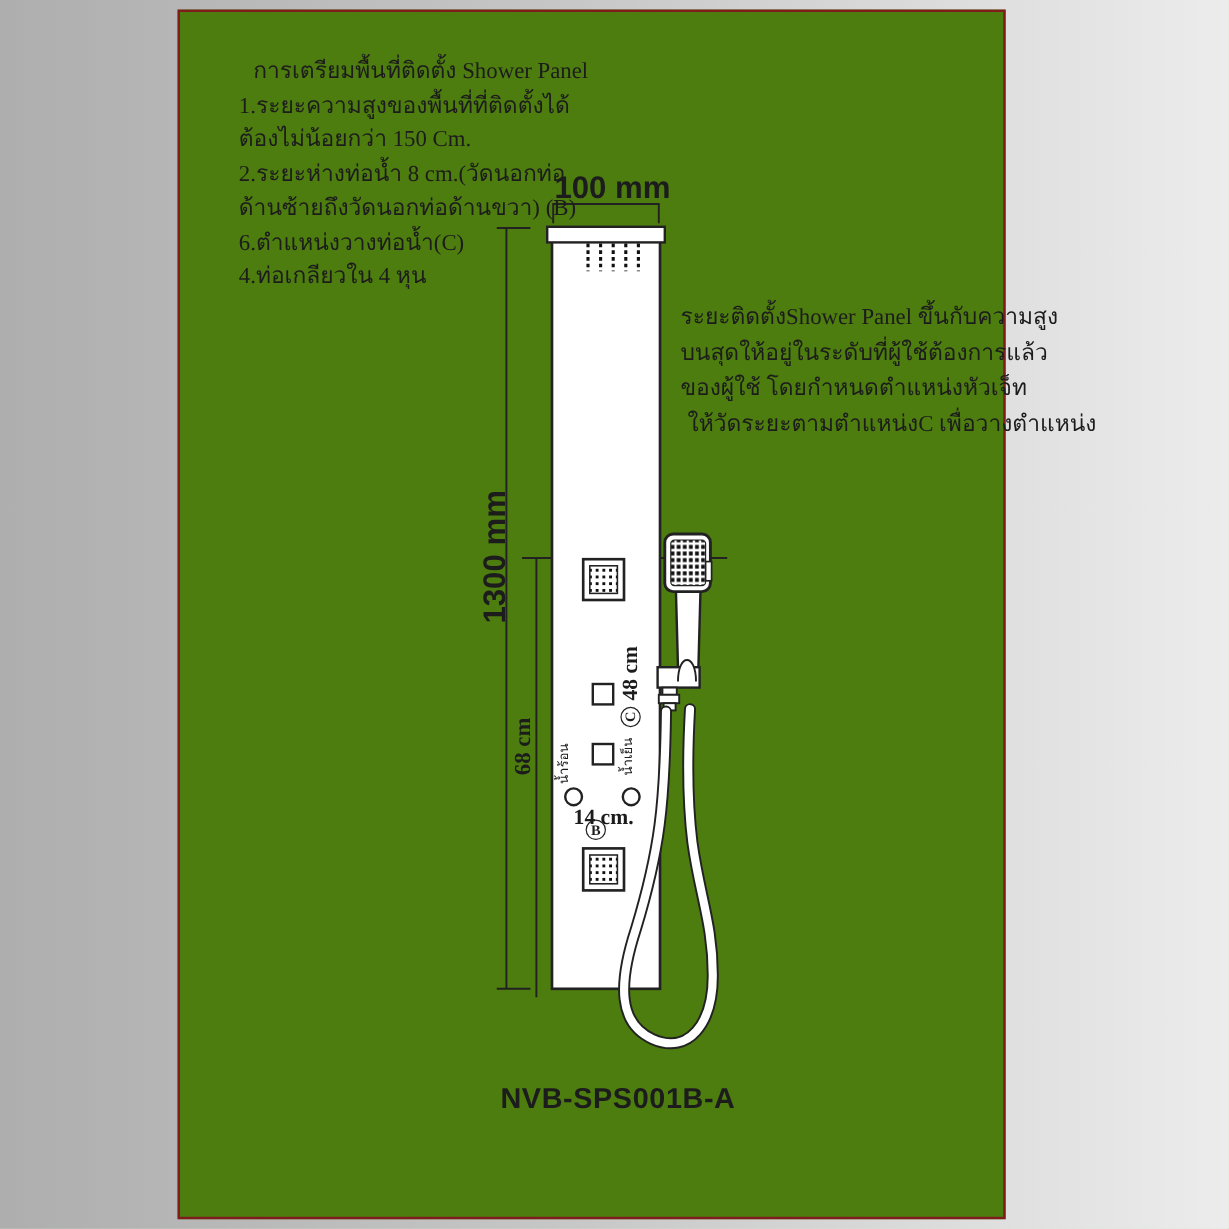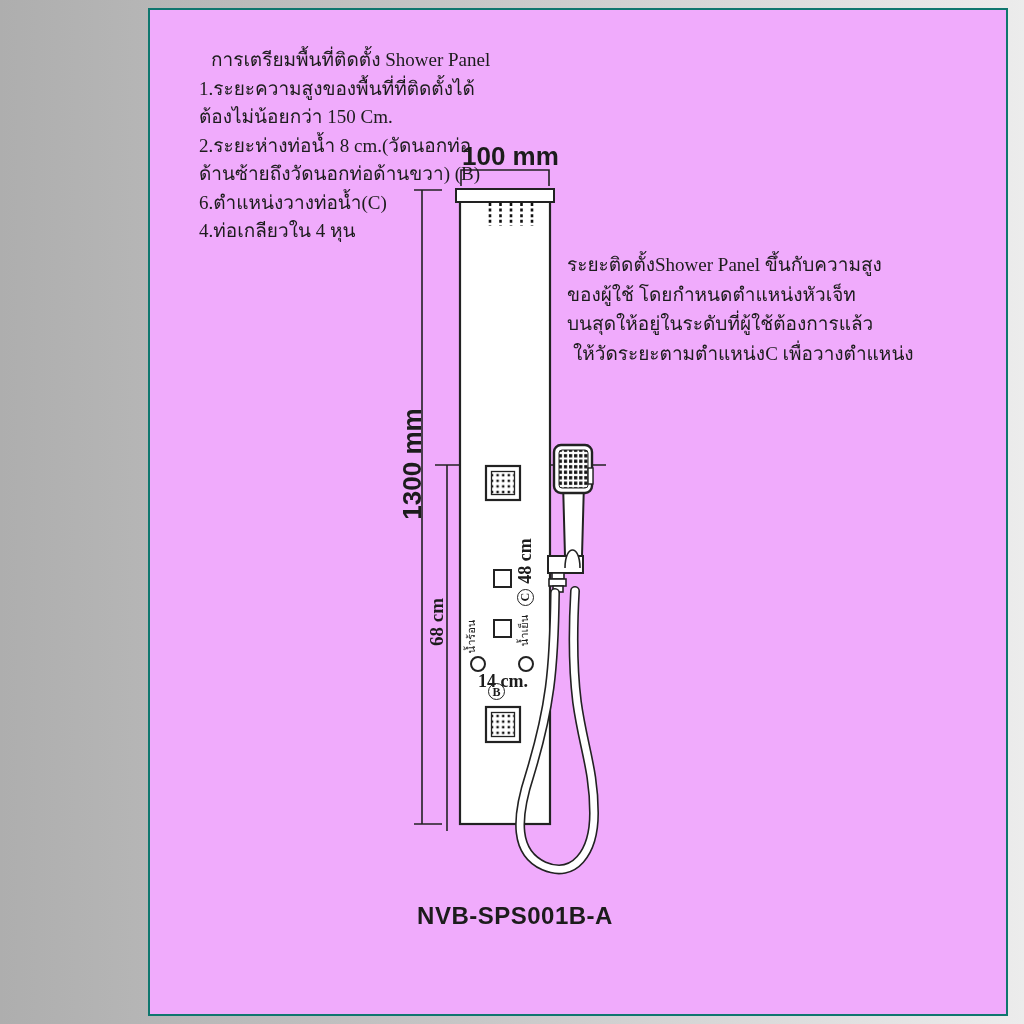--- a/index.html
+++ b/index.html
@@ -1,19 +1,19 @@
 <!DOCTYPE html>
 <html><head>
 <meta charset="utf-8">
 <style>
   html,body{margin:0;padding:0;width:1024px;height:1024px;overflow:hidden;}
   body{background:linear-gradient(90deg,#aeaeae 0%,#c6c6c6 45%,#ececec 100%);
        font-family:"Liberation Serif", serif;color:#1c1c1c;position:relative;}
-  .page{position:absolute;left:148px;top:8px;width:860px;height:1008px;
-        background:#f0abfc;border:2px solid #0f766e;box-sizing:border-box;}
+  .page{position:absolute;left:148px;top:8px;width:690px;height:1008px;
+        background:#4d7c0f;border:2px solid #7f1d1d;box-sizing:border-box;}
   .page svg{position:absolute;left:0;top:0;}
   .abs{position:absolute;}
   .thai{font-size:19px;line-height:28.5px;white-space:nowrap;}
   .indent{text-indent:12px;}
   .indent-sm{text-indent:6px;}
   .dim-sans{font-family:"Liberation Sans",sans-serif;font-weight:bold;font-size:26px;
             white-space:nowrap;text-align:center;}
   .dim-serif{font-family:"Liberation Serif",serif;font-weight:bold;white-space:nowrap;}
   .rot{display:flex;align-items:center;justify-content:center;transform:rotate(-90deg);}
   .circle-ref{width:17px;height:17px;border:1.7px solid #222;border-radius:50%;
@@ -94,22 +94,22 @@
     <div>1.ระยะความสูงของพื้นที่ที่ติดตั้งได้</div>
     <div>ต้องไม่น้อยกว่า 150 Cm.</div>
     <div>2.ระยะห่างท่อน้ำ 8 cm.(วัดนอกท่อ</div>
     <div>ด้านซ้ายถึงวัดนอกท่อด้านขวา) (B)</div>
     <div>6.ตำแหน่งวางท่อน้ำ(C)</div>
     <div>4.ท่อเกลียวใน 4 หุน</div>
   </div>
 
   <div class="abs thai" style="left:417px;top:240px;line-height:29.5px;">
     <div>ระยะติดตั้งShower Panel ขึ้นกับความสูง</div>
+    <div>บนสุดให้อยู่ในระดับที่ผู้ใช้ต้องการแล้ว</div>
     <div>ของผู้ใช้  โดยกำหนดตำแหน่งหัวเจ็ท</div>
-    <div>บนสุดให้อยู่ในระดับที่ผู้ใช้ต้องการแล้ว</div>
     <div class="indent-sm">ให้วัดระยะตามตำแหน่งC เพื่อวางตำแหน่ง</div>
   </div>
 
   <div class="abs dim-sans" style="left:312px;top:131px;width:92px;">100 mm</div>
 
   <div class="abs dim-sans rot" style="left:197px;top:437px;width:130px;height:34px;">1300 mm</div>
 
   <div class="abs dim-serif rot" style="left:255px;top:599px;width:64px;height:26px;font-size:19px;">68 cm</div>
 
   <div class="abs rot" style="left:337px;top:551px;width:76px;height:22px;gap:5px;">

